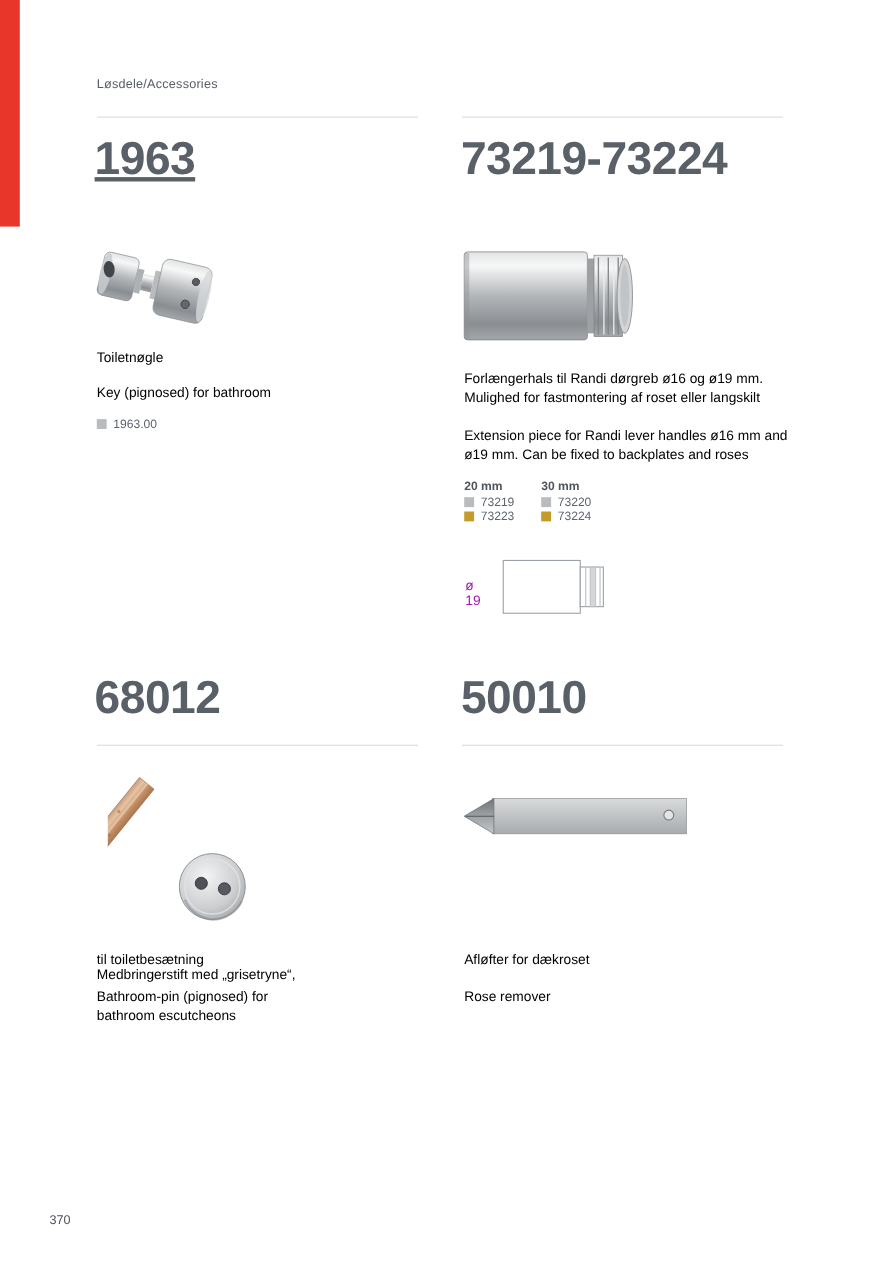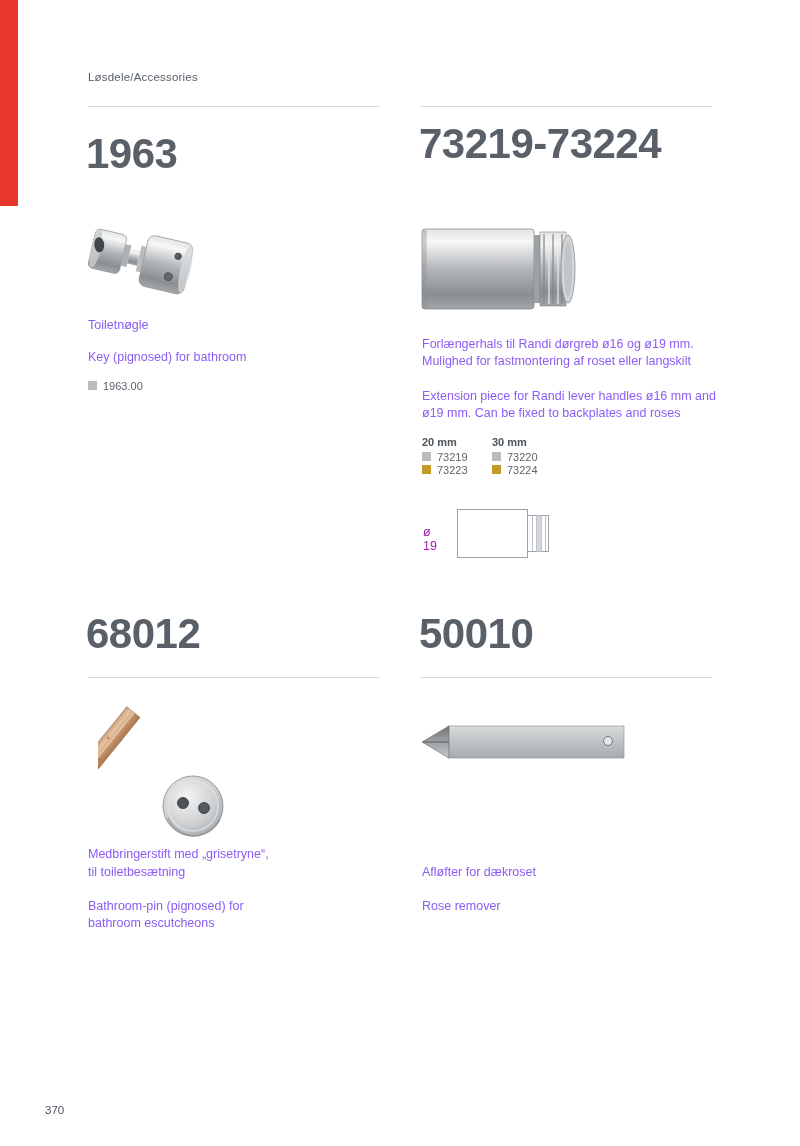--- a/index.html
+++ b/index.html
@@ -16,31 +16,31 @@
   }
   .rule { position:absolute; height:1px; background:#dadbdc; width:292px; }
   .rule.top-left  { left:88px;  top:106px; }
   .rule.top-right { left:420px; top:106px; }
   .rule.bot-left  { left:88px;  top:677px; }
   .rule.bot-right { left:420px; top:677px; }
   .product-title {
     position:absolute; font-size:42px; font-weight:700; color:#5a6068;
     letter-spacing:-0.5px; line-height:44px;
   }
-  .t-key  { left:86px;  top:132px; }
+  .t-key  { left:86px;  top:122px;text-decoration:underline; }
   .t-ext  { left:419px; top:122px; }
   .t-pin  { left:86px;  top:612px; }
   .t-rem  { left:419px; top:612px; }
   .photo { position:absolute; }
   .photo-key { left:86px;  top:224px; }
   .photo-ext { left:421px; top:227px; }
   .photo-pin { left:98px;  top:706px; }
   .photo-rem { left:420px; top:720px; }
   .body-line {
-    position:absolute; font-size:12.5px; color:#8b5cf6; line-height:17px;
+    position:absolute; font-size:12.5px; color:#000000; line-height:17px;
     white-space:nowrap;
   }
   .variant-row { display:flex; align-items:flex-start; gap:6px; margin-bottom:2px; }
   .variant-row .code { font-size:11px; color:#5d646d; line-height:11px; }
   .swatch { width:9px; height:9px; flex:0 0 auto; }
   .variant-single { position:absolute; left:88px; top:381px; }
   .variant-table { position:absolute; left:422px; top:436px; display:flex; }
   .variant-col { width:70px; }
   .variant-col .col-header {
     font-size:11px; font-weight:700; color:#4d545c; margin-bottom:4px;
@@ -196,21 +196,21 @@
       <circle cx="34" cy="62" r="1.2" fill="#9d6c45" opacity="0.7"></circle>
       <circle cx="28" cy="84" r="1.3" fill="#a9774f" opacity="0.6"></circle>
     </g>
     <circle cx="95" cy="100" r="30" fill="url(#discR)" stroke="#8f9396" stroke-width="0.9"></circle>
     <circle cx="95" cy="100" r="25" fill="none" stroke="#e2e4e5" stroke-width="1.4" opacity="0.8"></circle>
     <path d="M70 112 A30 30 0 0 0 95 130 A30 30 0 0 0 122 113" fill="none" stroke="#84888b" stroke-width="2" opacity="0.5"></path>
     <circle cx="85" cy="97" r="5.5" fill="#4e5256" stroke="#2f3337" stroke-width="0.8"></circle>
     <circle cx="106" cy="102" r="5.5" fill="#565a5e" stroke="#2f3337" stroke-width="0.8"></circle>
   </svg>
 
-  <div class="body-line" style="left:88px; top:846px;">Medbringerstift med „grisetryne“,</div>
+  <div class="body-line" style="left:88px; top:878px;">Medbringerstift med „grisetryne“,</div>
   <div class="body-line" style="left:88px; top:864px;">til toiletbesætning</div>
   <div class="body-line" style="left:88px; top:898px;">Bathroom-pin (pignosed) for</div>
   <div class="body-line" style="left:88px; top:915px;">bathroom escutcheons</div>
 
   <div class="product-title t-rem">50010</div>
 
   <svg class="photo photo-rem" width="208" height="44" viewBox="0 0 208 44">
     <rect x="28" y="6" width="176" height="32" fill="url(#barV)" stroke="#92969a" stroke-width="0.7"></rect>
     <polygon points="29,6 2,22 29,38" fill="url(#tipV)" stroke="#6f7376" stroke-width="0.7"></polygon>
     <line x1="3" y1="22" x2="29" y2="22" stroke="#565a5d" stroke-width="1"></line>

